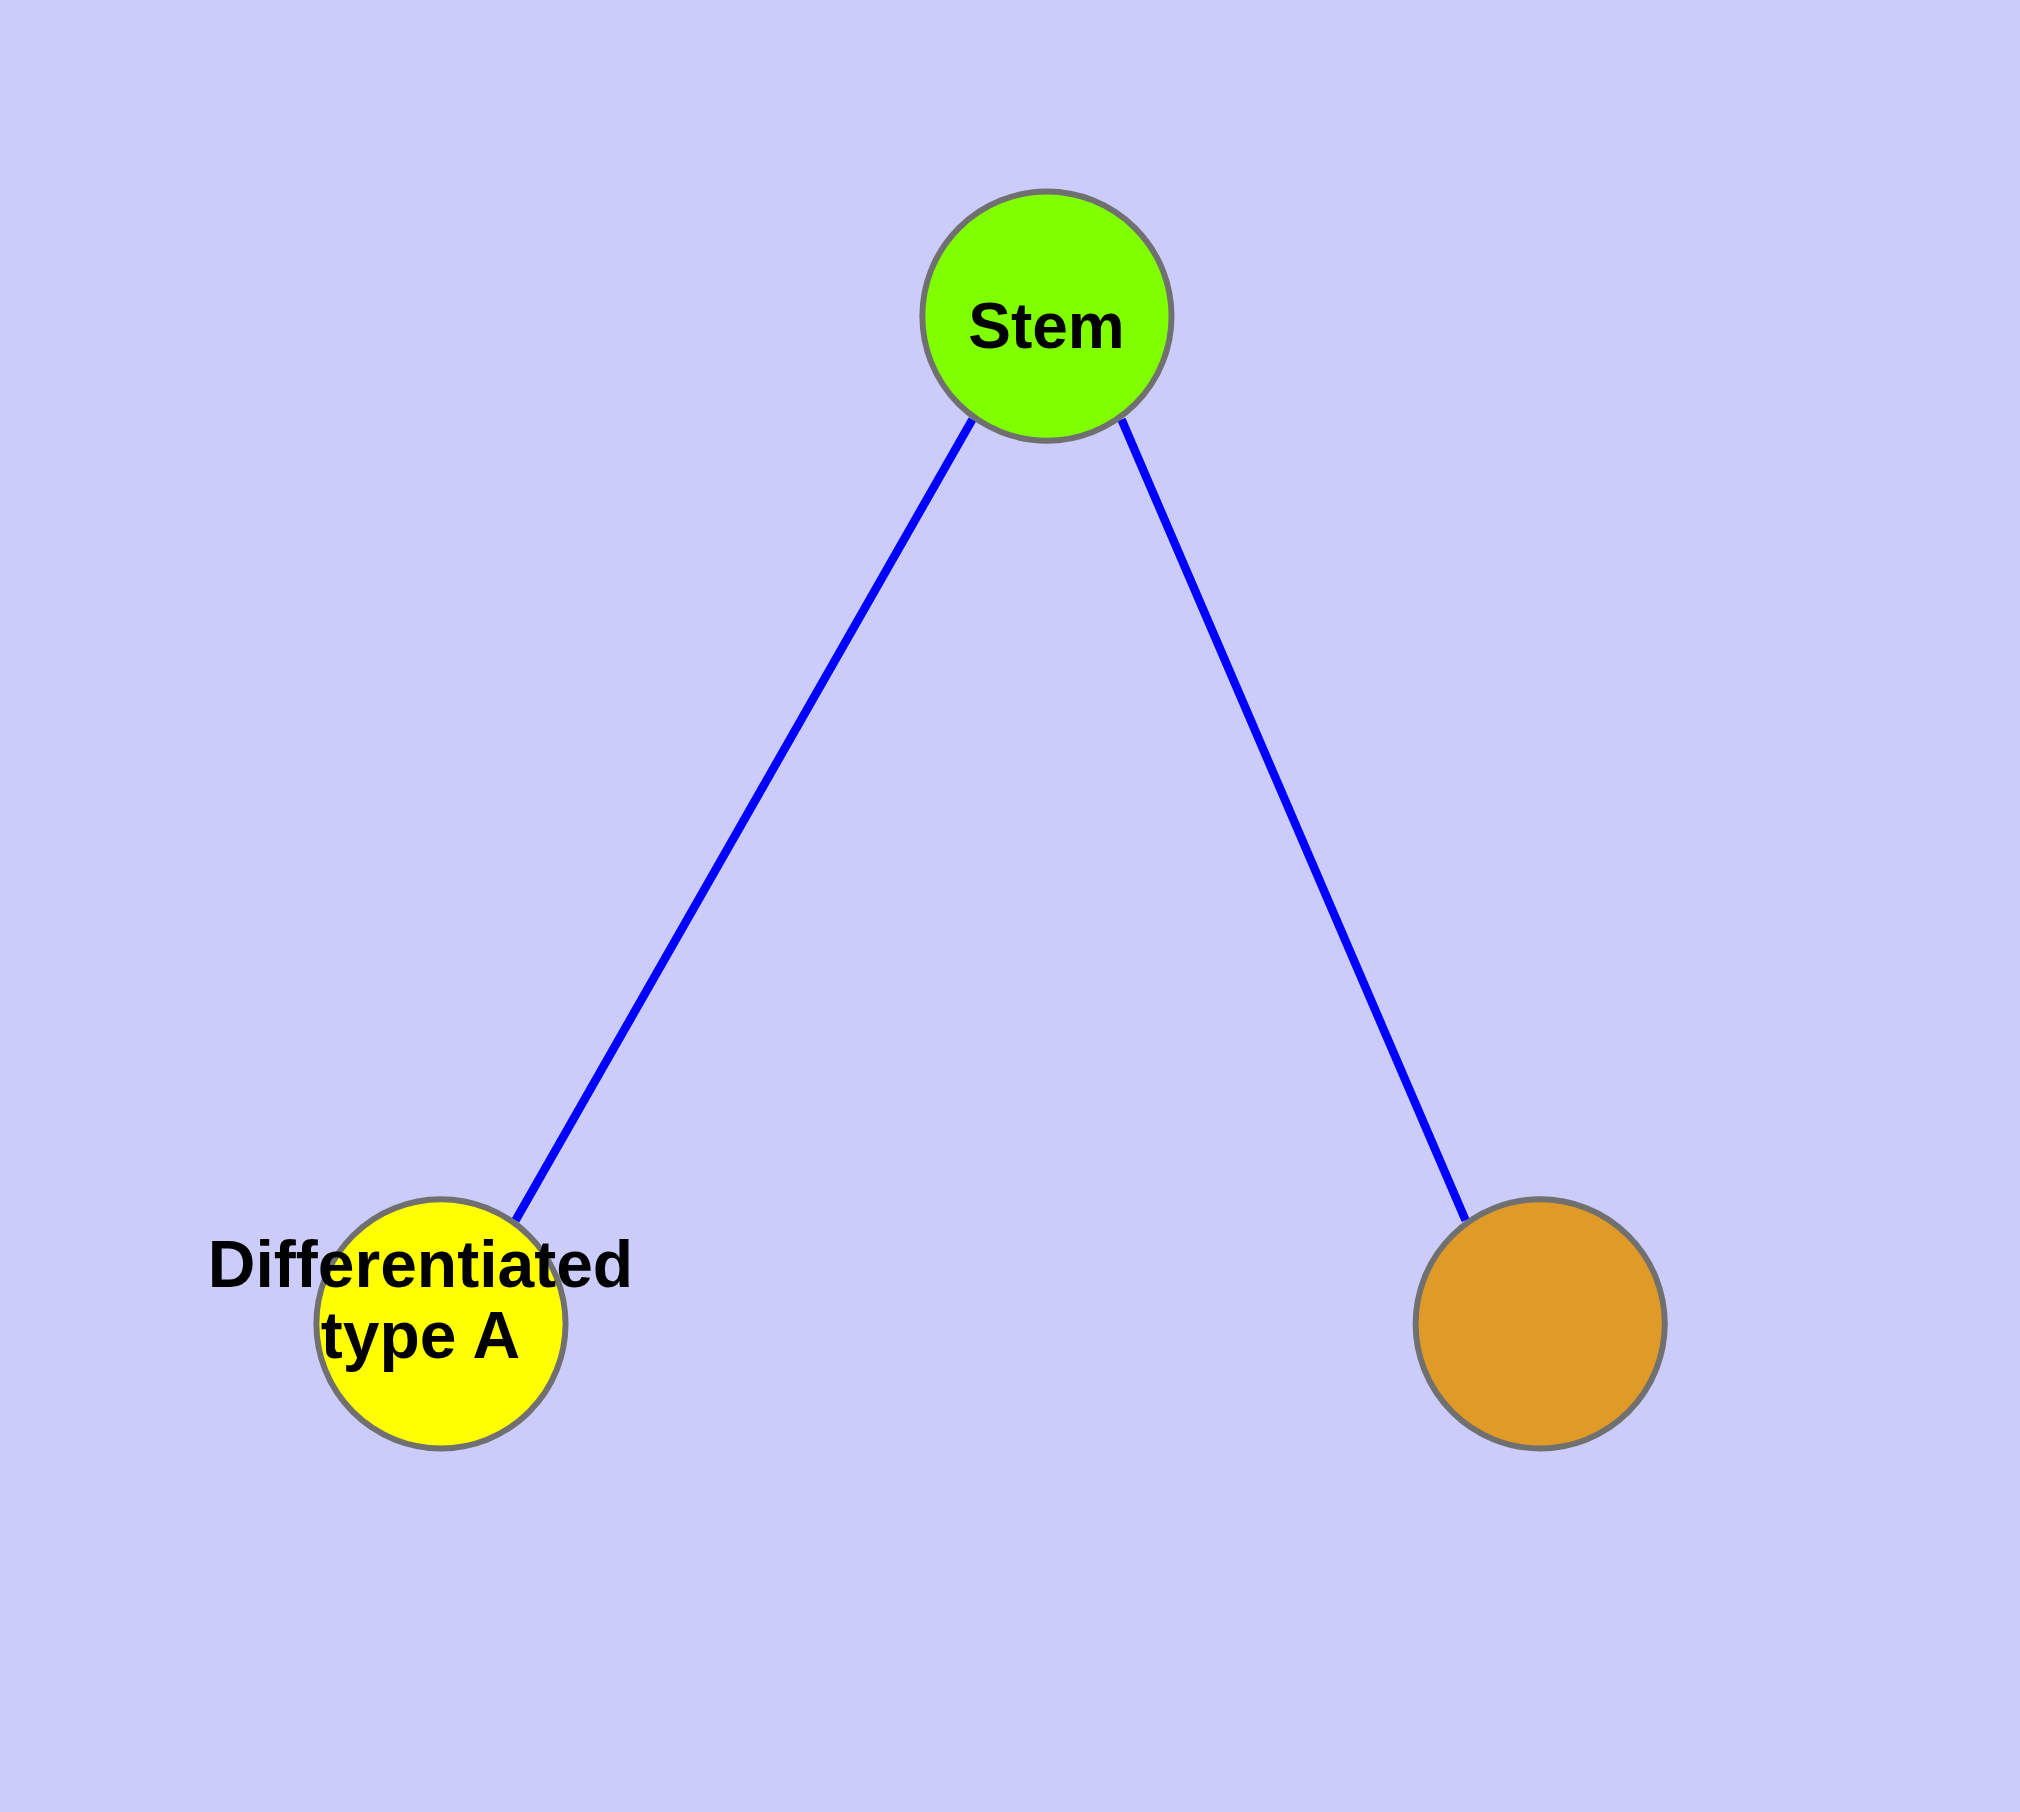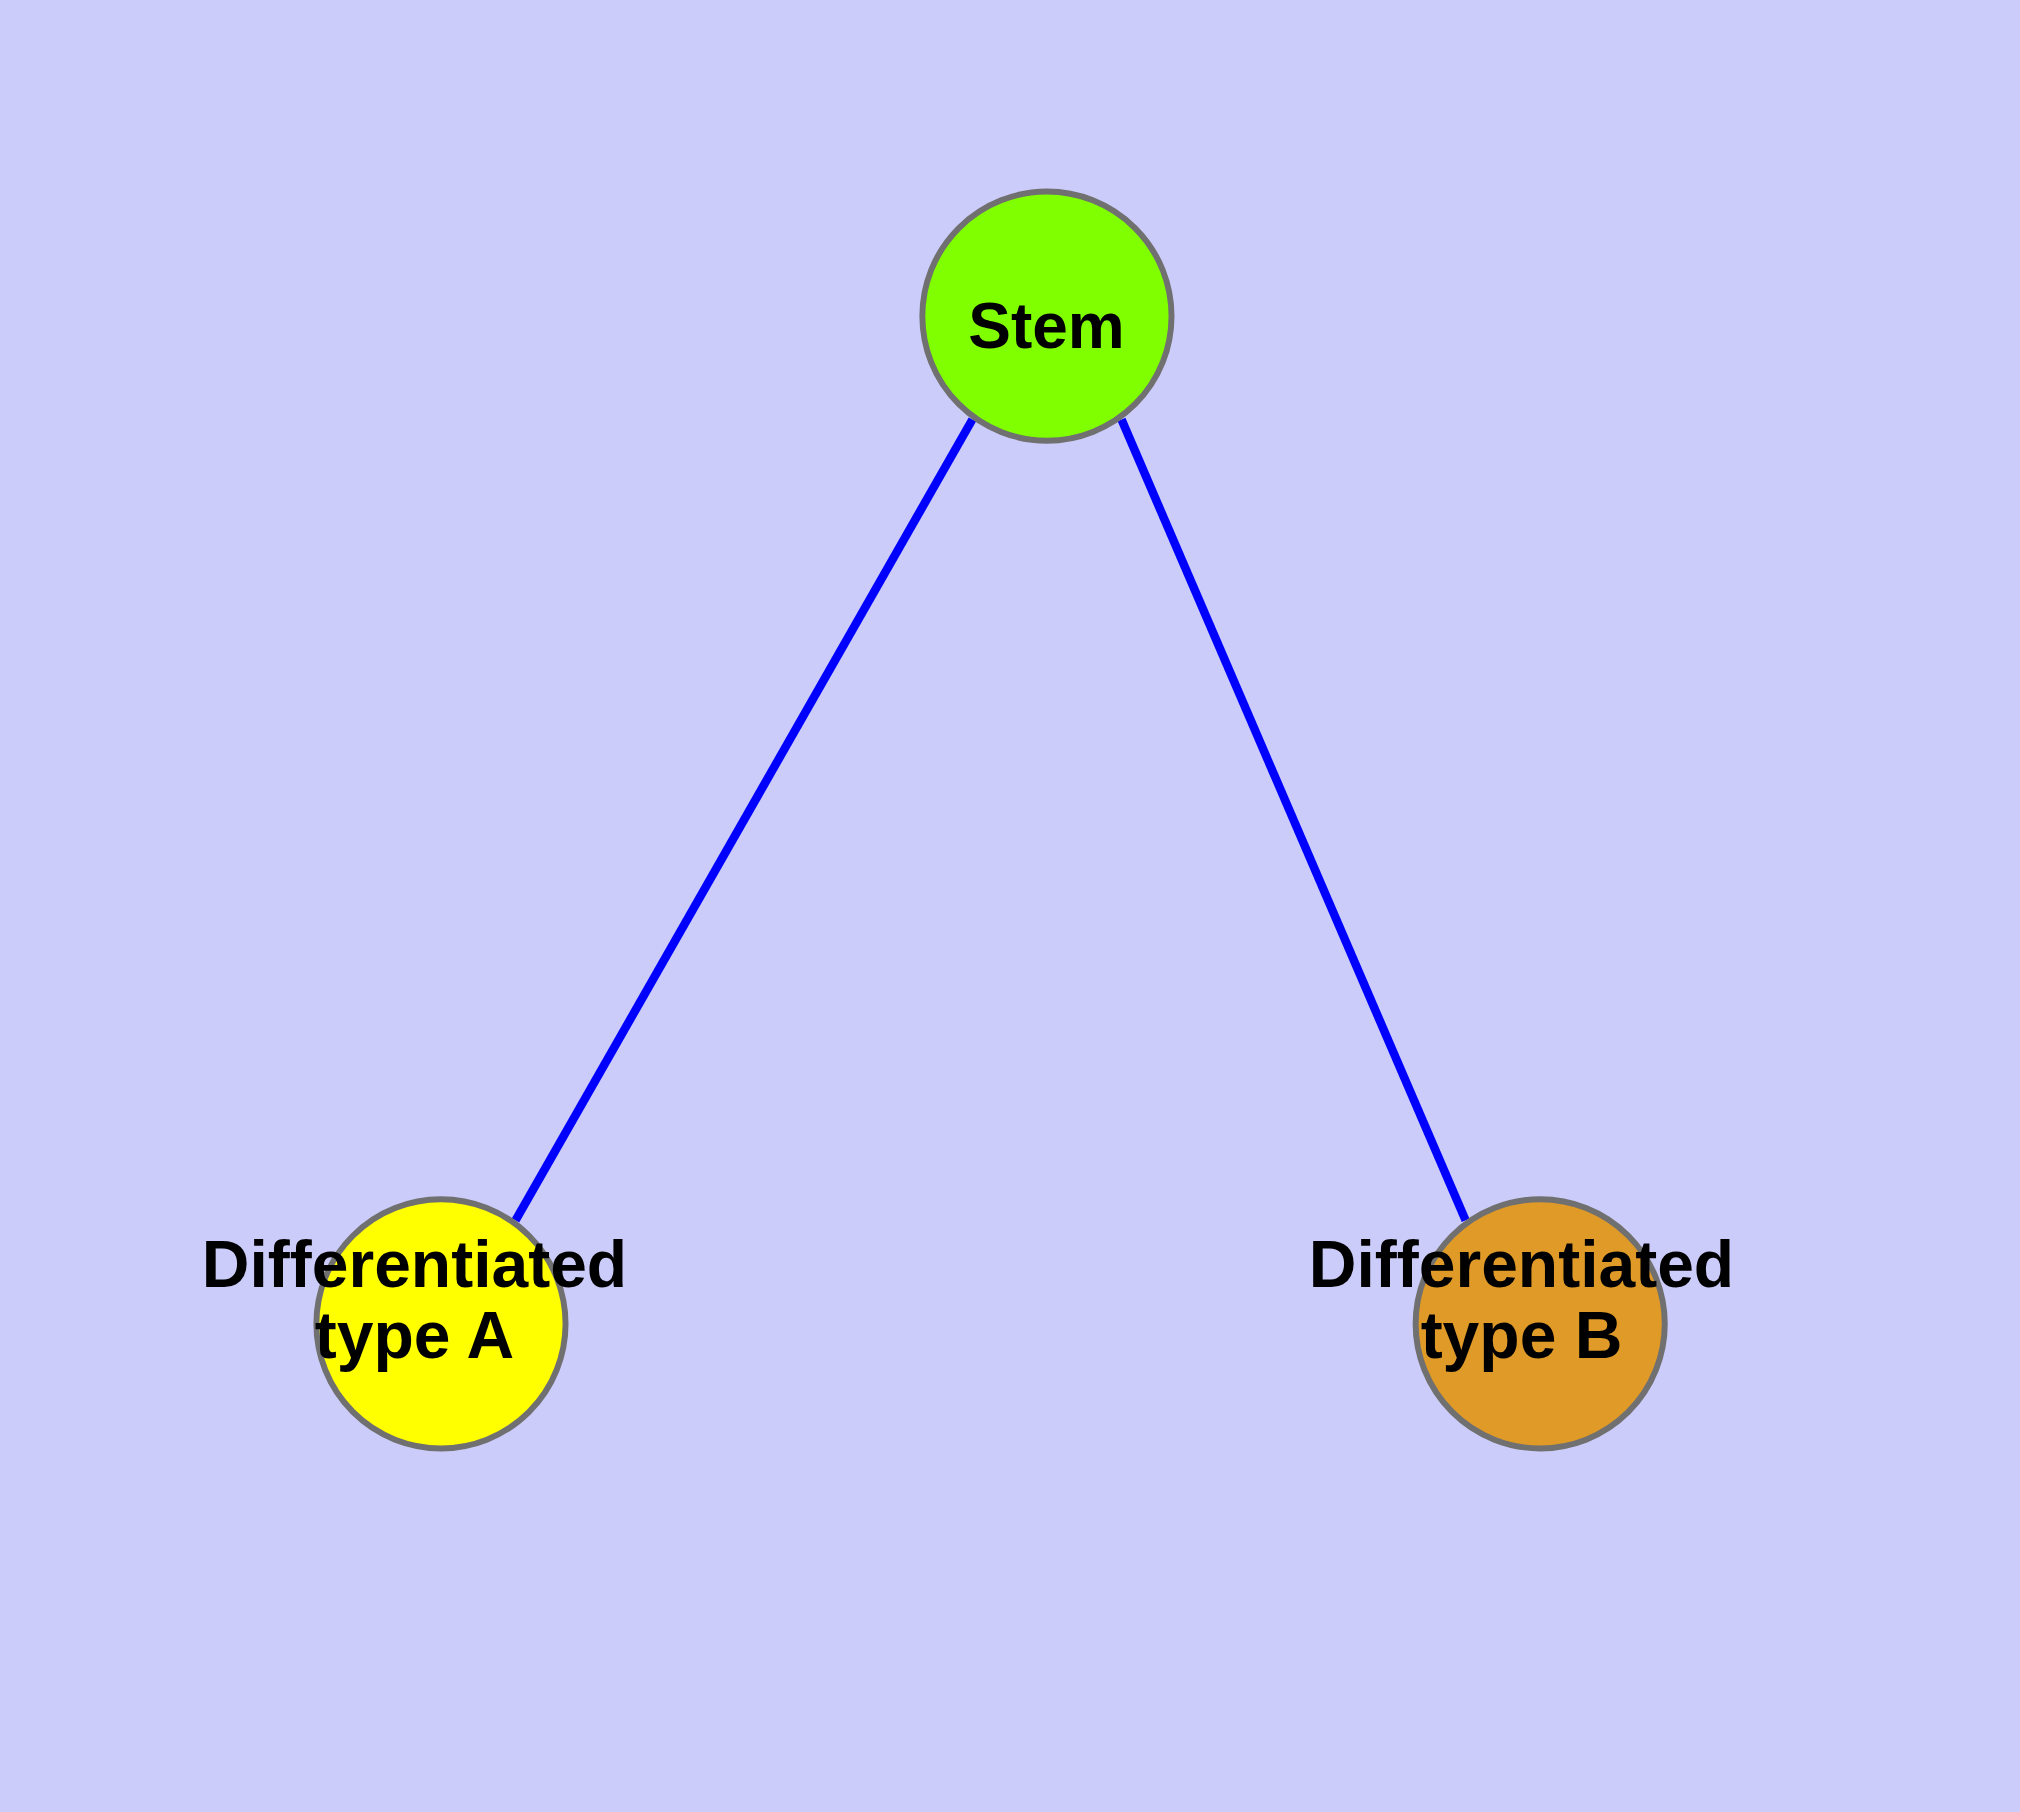--- a/index.html
+++ b/index.html
@@ -34,21 +34,21 @@
     -webkit-font-smoothing: antialiased;
   }
   #label-stem {
     font-size: 64px;
     left: 792px;
     top: 292px;
     width: 509px;
   }
   #label-diff-a {
     font-size: 66px;
-    left: 160px;
+    left: 166px;
     top: 1229px;
     width: 509px;
   }
   #label-diff-b {
     font-size: 66px;
     left: 1267px;
     top: 1229px;
     width: 509px;
   }
 </style>
@@ -71,17 +71,15 @@
       <circle cx="520" cy="1562" r="147" fill="#ffff00" stroke="#707070" stroke-width="7"></circle>
       <circle cx="1817" cy="1562" r="147" fill="#e09a28" stroke="#707070" stroke-width="7"></circle>
     </g>
   </svg>
 
   <div class="node-label" id="label-stem">Stem</div>
 
   <div class="node-label" id="label-diff-a"><span>Differentiated</span>
 <span>type A</span></div>
 
-  <div class="node-label" id="label-diff-b"><span>Differentiated</span>
-<span>type B</span></div>
 
 </div>
 
 
 </body></html>

